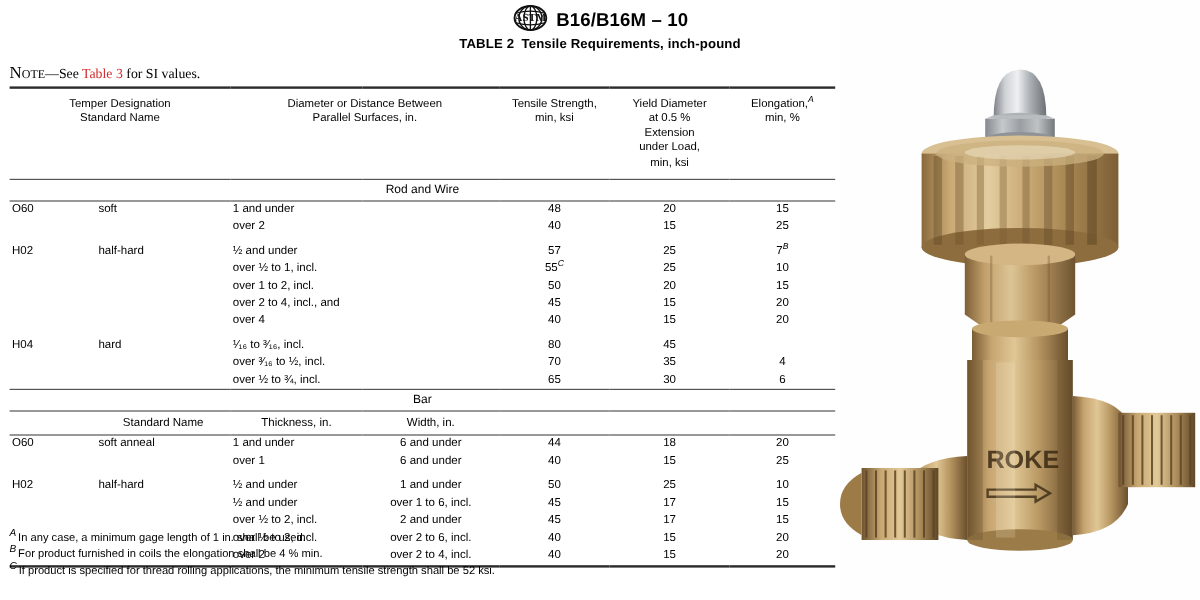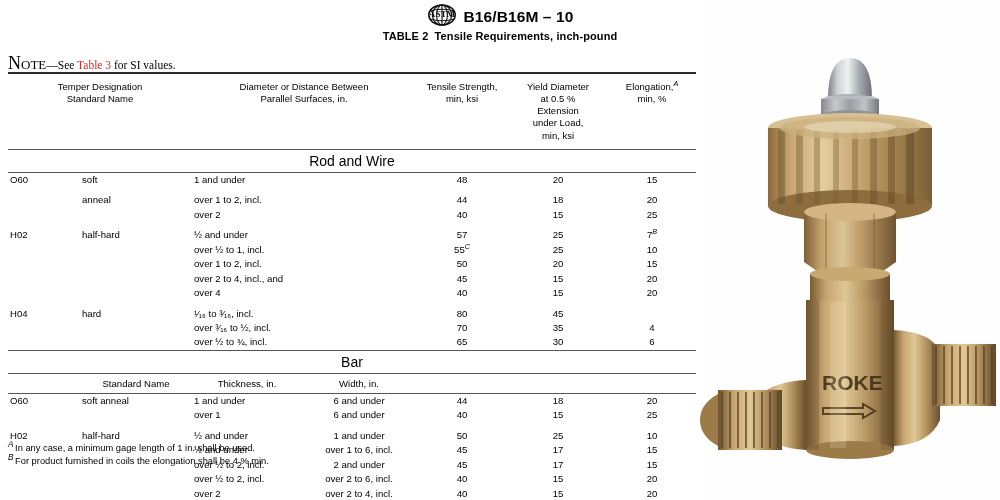--- a/index.html
+++ b/index.html
@@ -25,38 +25,38 @@
     margin-top:0; font-size:11px; font-weight:bold; letter-spacing:.1px;
   }
   .table-caption .capnum { margin-right:3px; }
 
   
   .note {
     margin:11px 0 0 8px;
     font-family:"Liberation Serif", serif;
     font-size:11.5px;
   }
-  .note .note-kw { font-variant:small-caps; font-size:18px; }
+  .note .note-kw { font-variant:small-caps; font-size:14px; }
   .note .note-link { color:#d4292b; }
 
   
   .tbl-wrap { position:absolute; left:8px; top:72px; width:688px; }
   table.tensile { width:100%; border-collapse:collapse; font-size:9.6px; }
   table.tensile td, table.tensile th { padding:0; font-weight:normal; vertical-align:top; }
 
   .rule-top    { border-top:2.2px solid #2b2b2b; }
   .rule-thin   { border-top:1px solid #555; }
   .rule-bottom { border-top:2.2px solid #2b2b2b; }
 
   tr.hdr td {
     text-align:center; line-height:1.28; padding:7px 2px 7px;
     font-size:9.5px;
   }
   tr.sect td {
-    text-align:center; padding:3px 0 3px; font-size:14px;
+    text-align:center; padding:3px 0 3px; font-size:10px;
   }
   tr.subhdr td { text-align:center; padding:4px 0 4px; font-size:9.6px; }
 
   tr.data td { padding:0.9px 2px; line-height:1.32; }
   td.c1 { width:72px;  text-align:left;   padding-left:18px; }
   td.c2 { width:112px; text-align:left;   padding-left:10px; }
   td.c3 { width:110px; text-align:left;   padding-left:10px; }
   td.c4 { width:114px; text-align:center;   padding-left:10px; }
   td.c5 { width:92px;  text-align:center; }
   td.c6 { width:100px; text-align:center; }
@@ -144,28 +144,20 @@
           </tr>
           <tr class="data rule-thin">
             <td class="c1">O60</td>
             <td class="c2">soft</td>
             <td class="cdia" colspan="2">1 and under</td>
             <td class="c5">48</td>
             <td class="c6">20</td>
             <td class="c7">15</td>
           </tr>
           <tr class="data">
-            <td class="c1 sp-top"></td>
-            <td class="c2 sp-top">anneal</td>
-            <td class="cdia sp-top" colspan="2">over 1 to 2, incl.</td>
-            <td class="c5 sp-top">44</td>
-            <td class="c6 sp-top">18</td>
-            <td class="c7 sp-top">20</td>
-          </tr>
-          <tr class="data">
             <td class="c1"></td>
             <td class="c2"></td>
             <td class="cdia" colspan="2">over 2</td>
             <td class="c5">40</td>
             <td class="c6">15</td>
             <td class="c7">25</td>
           </tr>
           <tr class="data">
             <td class="c1 sp-top">H02</td>
             <td class="c2 sp-top">half-hard</td>
@@ -308,20 +300,21 @@
           <tr>
             <td colspan="7" class="rule-bottom" style="height: 3px;"></td>
           </tr>
         </tbody>
     </table>
   </div>
 
   <div class="footnotes">
       <div><span class="fnm">A</span><span>In any case, a minimum gage length of 1 in. shall be used.</span></div>
       <div><span class="fnm">B</span><span>For product furnished in coils the elongation shall be 4 % min.</span></div>
+      <div><span class="fnm">C</span><span>If product is specified for thread rolling applications, the minimum tensile strength shall be 52 ksi.</span></div>
     </div>
 
   <div class="photo">
     <svg width="300" height="500" viewBox="0 0 300 500">
       <defs>
         <linearGradient id="brassH" x1="0" y1="0" x2="1" y2="0">
           <stop offset="0%" stop-color="#8a6a3c"></stop>
           <stop offset="14%" stop-color="#c9a874"></stop>
           <stop offset="34%" stop-color="#e3cda0"></stop>
           <stop offset="52%" stop-color="#cbab76"></stop>

